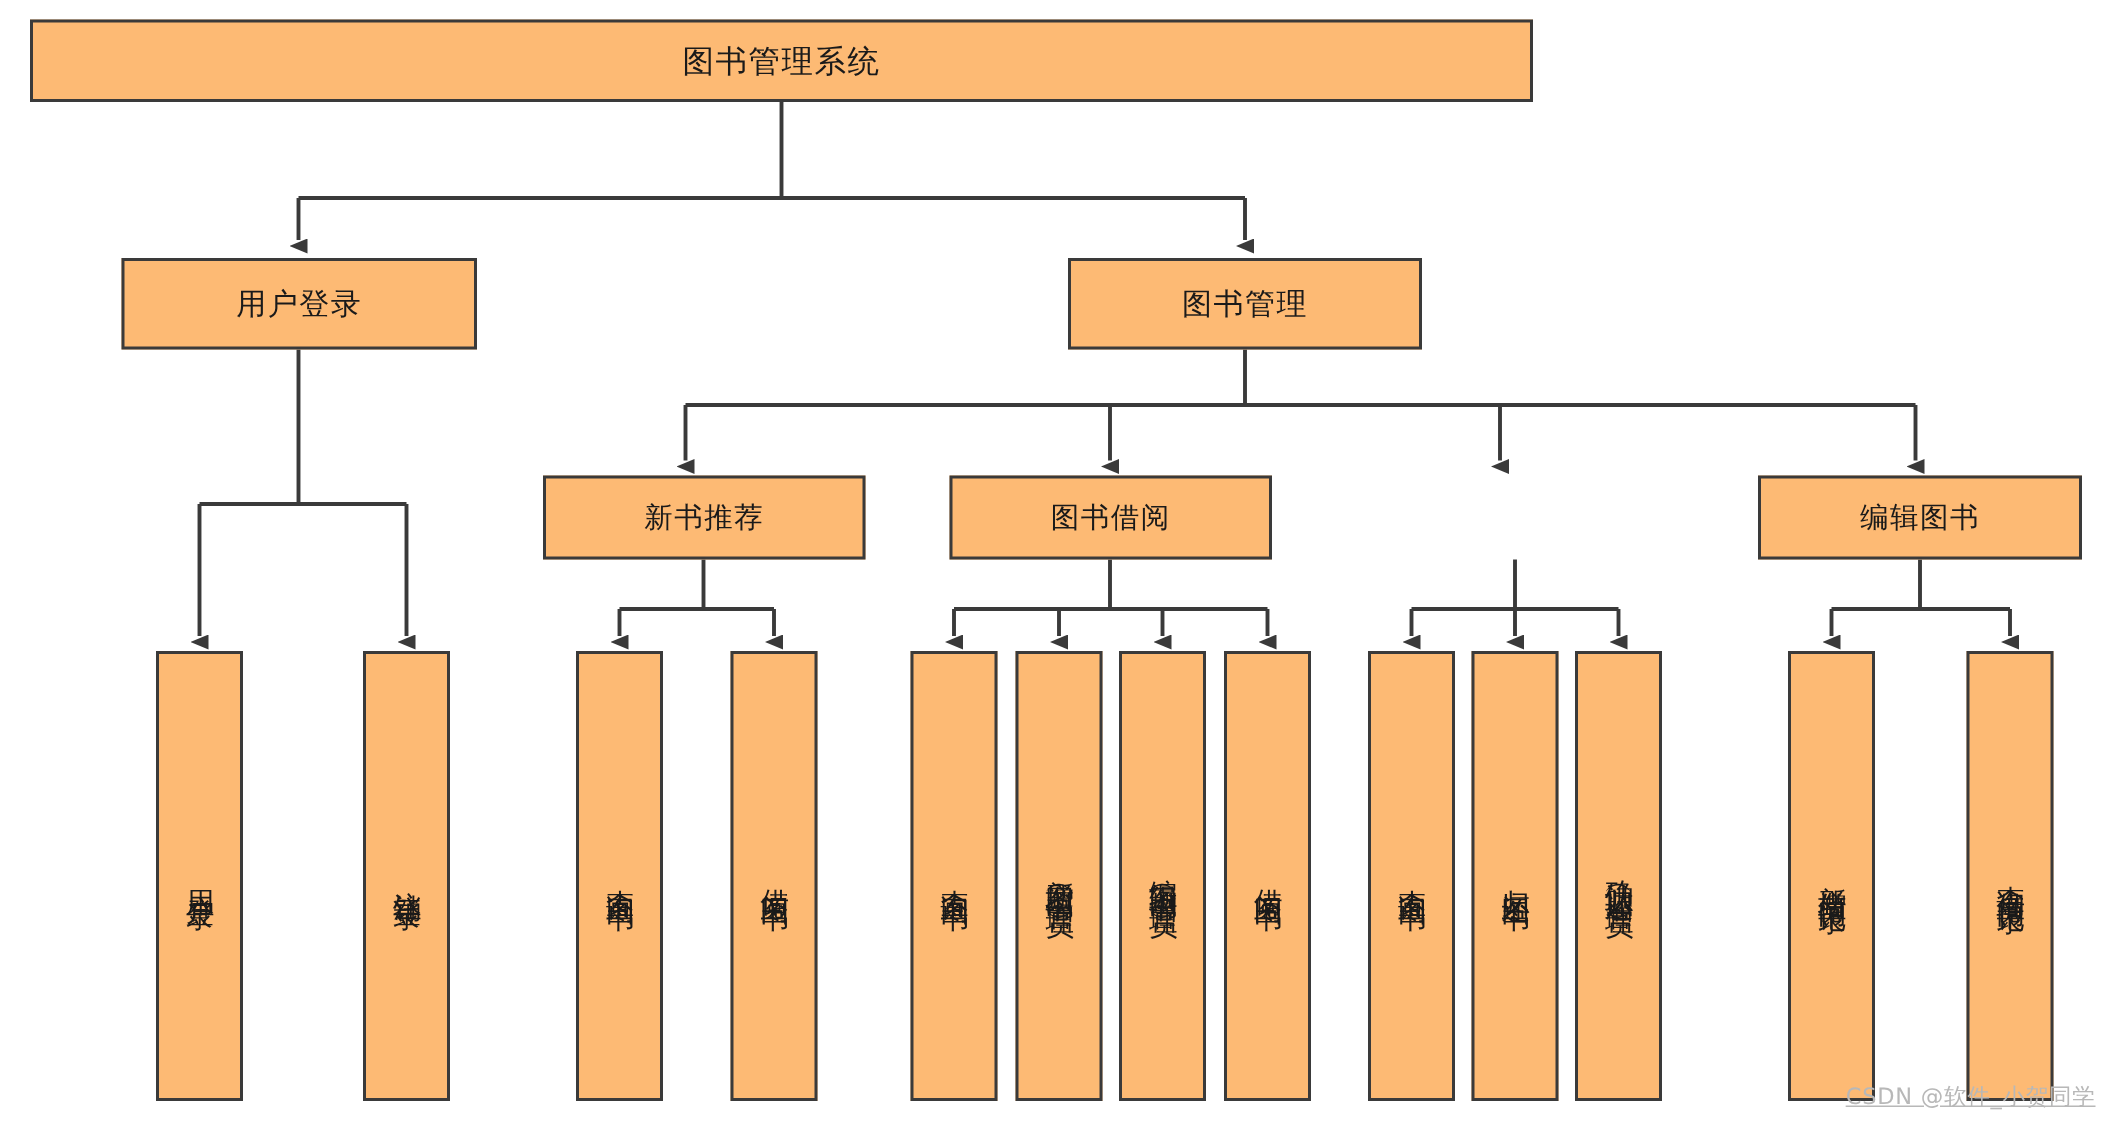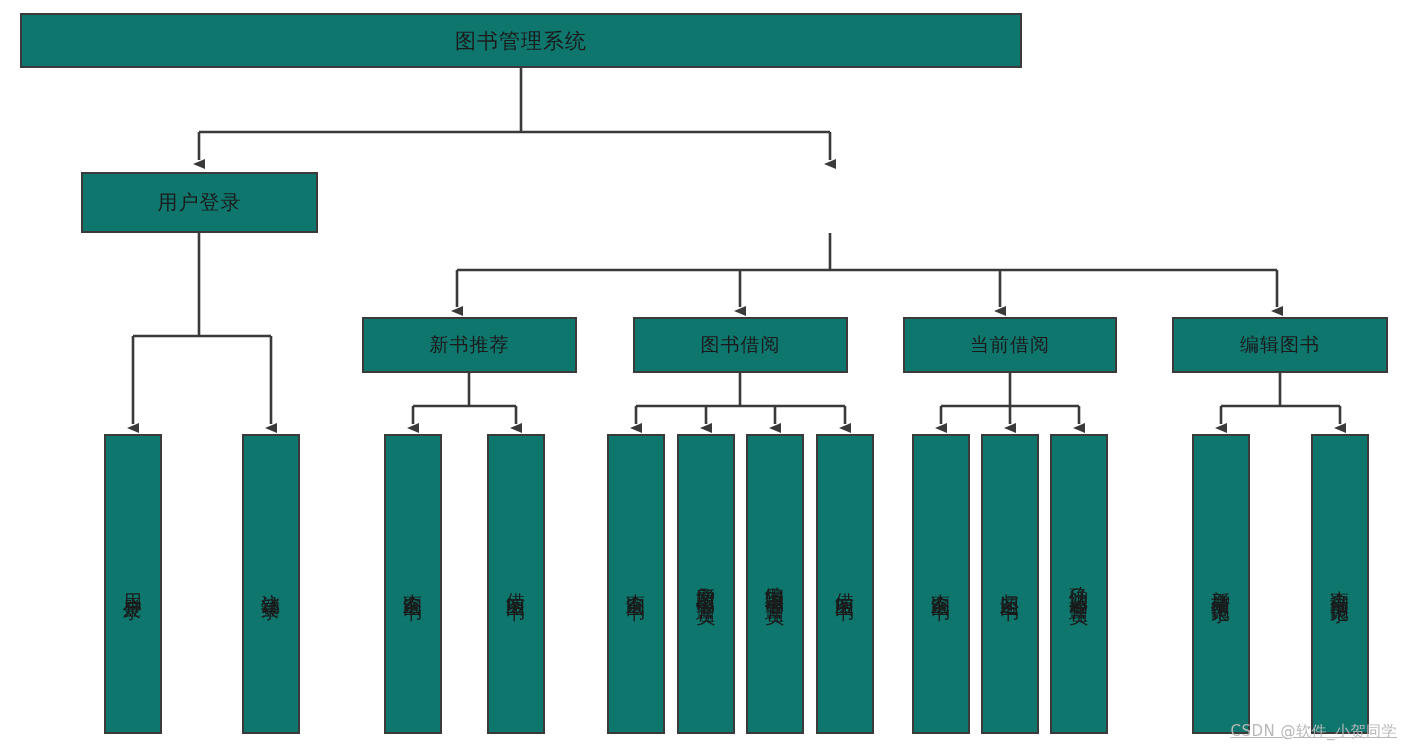--- a/index.html
+++ b/index.html
@@ -21,21 +21,21 @@
     position: absolute;
     left: 0;
     top: 0;
     width: 1405px;
     height: 747px;
   }
   .node {
     position: absolute;
     box-sizing: border-box;
     border: 2px solid #3a3a3a;
-    background: #0f766e;
+    background: #fdba74;
     display: flex;
     align-items: center;
     justify-content: center;
     color: #1a1a1a;
     z-index: 3;
   }
   .node.root {
     font-size: 21px;
   }
   .node.level2 {
@@ -131,32 +131,32 @@
   </svg>
 
   <div class="node root" style="left:20px; top:13px; width:1002px; height:55px;">
     <span class="hlabel">图书管理系统</span>
   </div>
 
   <div class="node level2" style="left:81px; top:172px; width:237px; height:61px;">
     <span class="hlabel">用户登录</span>
   </div>
 
+  <div class="node level2" style="left:712px; top:172px; width:236px; height:61px;">
+    <span class="hlabel">图书管理</span>
+  </div>
 
   <div class="node level3" style="left:362px; top:317px; width:215px; height:56px;">
     <span class="hlabel">新书推荐</span>
   </div>
 
   <div class="node level3" style="left:633px; top:317px; width:215px; height:56px;">
     <span class="hlabel">图书借阅</span>
   </div>
 
-  <div class="node level3" style="left:903px; top:317px; width:214px; height:56px;">
-    <span class="hlabel">当前借阅</span>
-  </div>
 
   <div class="node level3" style="left:1172px; top:317px; width:216px; height:56px;">
     <span class="hlabel">编辑图书</span>
   </div>
 
   <div class="node leaf" style="left:104px; top:434px; width:58px; height:300px;">
     <span class="vlabel">用户登录</span>
   </div>
   <div class="node leaf" style="left:242px; top:434px; width:58px; height:300px;">
     <span class="vlabel">注销登录</span>

